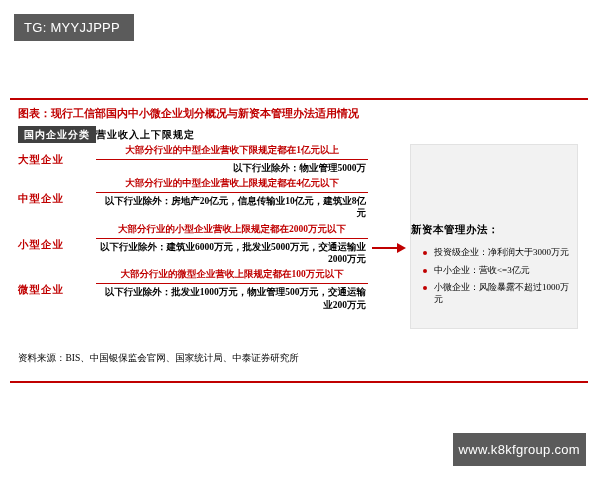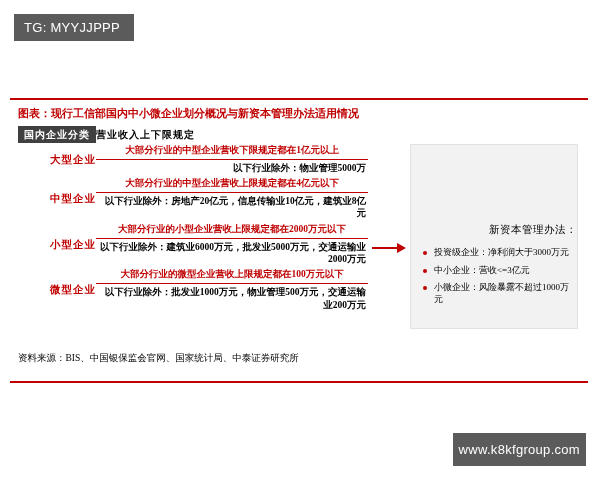--- a/index.html
+++ b/index.html
@@ -82,21 +82,21 @@
     font-size: 10px;
     font-weight: bold;
     text-align: left;
     color: #000000;
     border-bottom: 1px solid #c00000;
     height: 17px;
     letter-spacing: 1px;
   }
   .cat {
     width: 78px;
-    text-align: right;
+    text-align: left;
     font-size: 10.5px;
     font-weight: bold;
     color: #c00000;
     letter-spacing: 1px;
     border-bottom: 1px solid #c00000;
     font-family: "Liberation Serif", serif;
   }
   .desc {
     border-bottom: 1px solid #c00000;
     padding: 0;
@@ -148,23 +148,23 @@
     left: 400px;
     top: 18px;
     width: 168px;
     height: 185px;
     background: #f2f2f2;
     border: 1px solid #e2e2e2;
     box-sizing: border-box;
     font-family: "Liberation Serif", serif;
   }
   .panel-title {
-    text-align: right;
+    text-align: left;
     font-size: 10.5px;
-    font-weight: normal;
+    font-weight: bold;
     color: #000000;
     margin-top: 78px;
     letter-spacing: 0.5px;
   }
   .panel ul {
     list-style: none;
     margin: 10px 0 0 0;
     padding: 0 0 0 12px;
   }
   .panel li {

